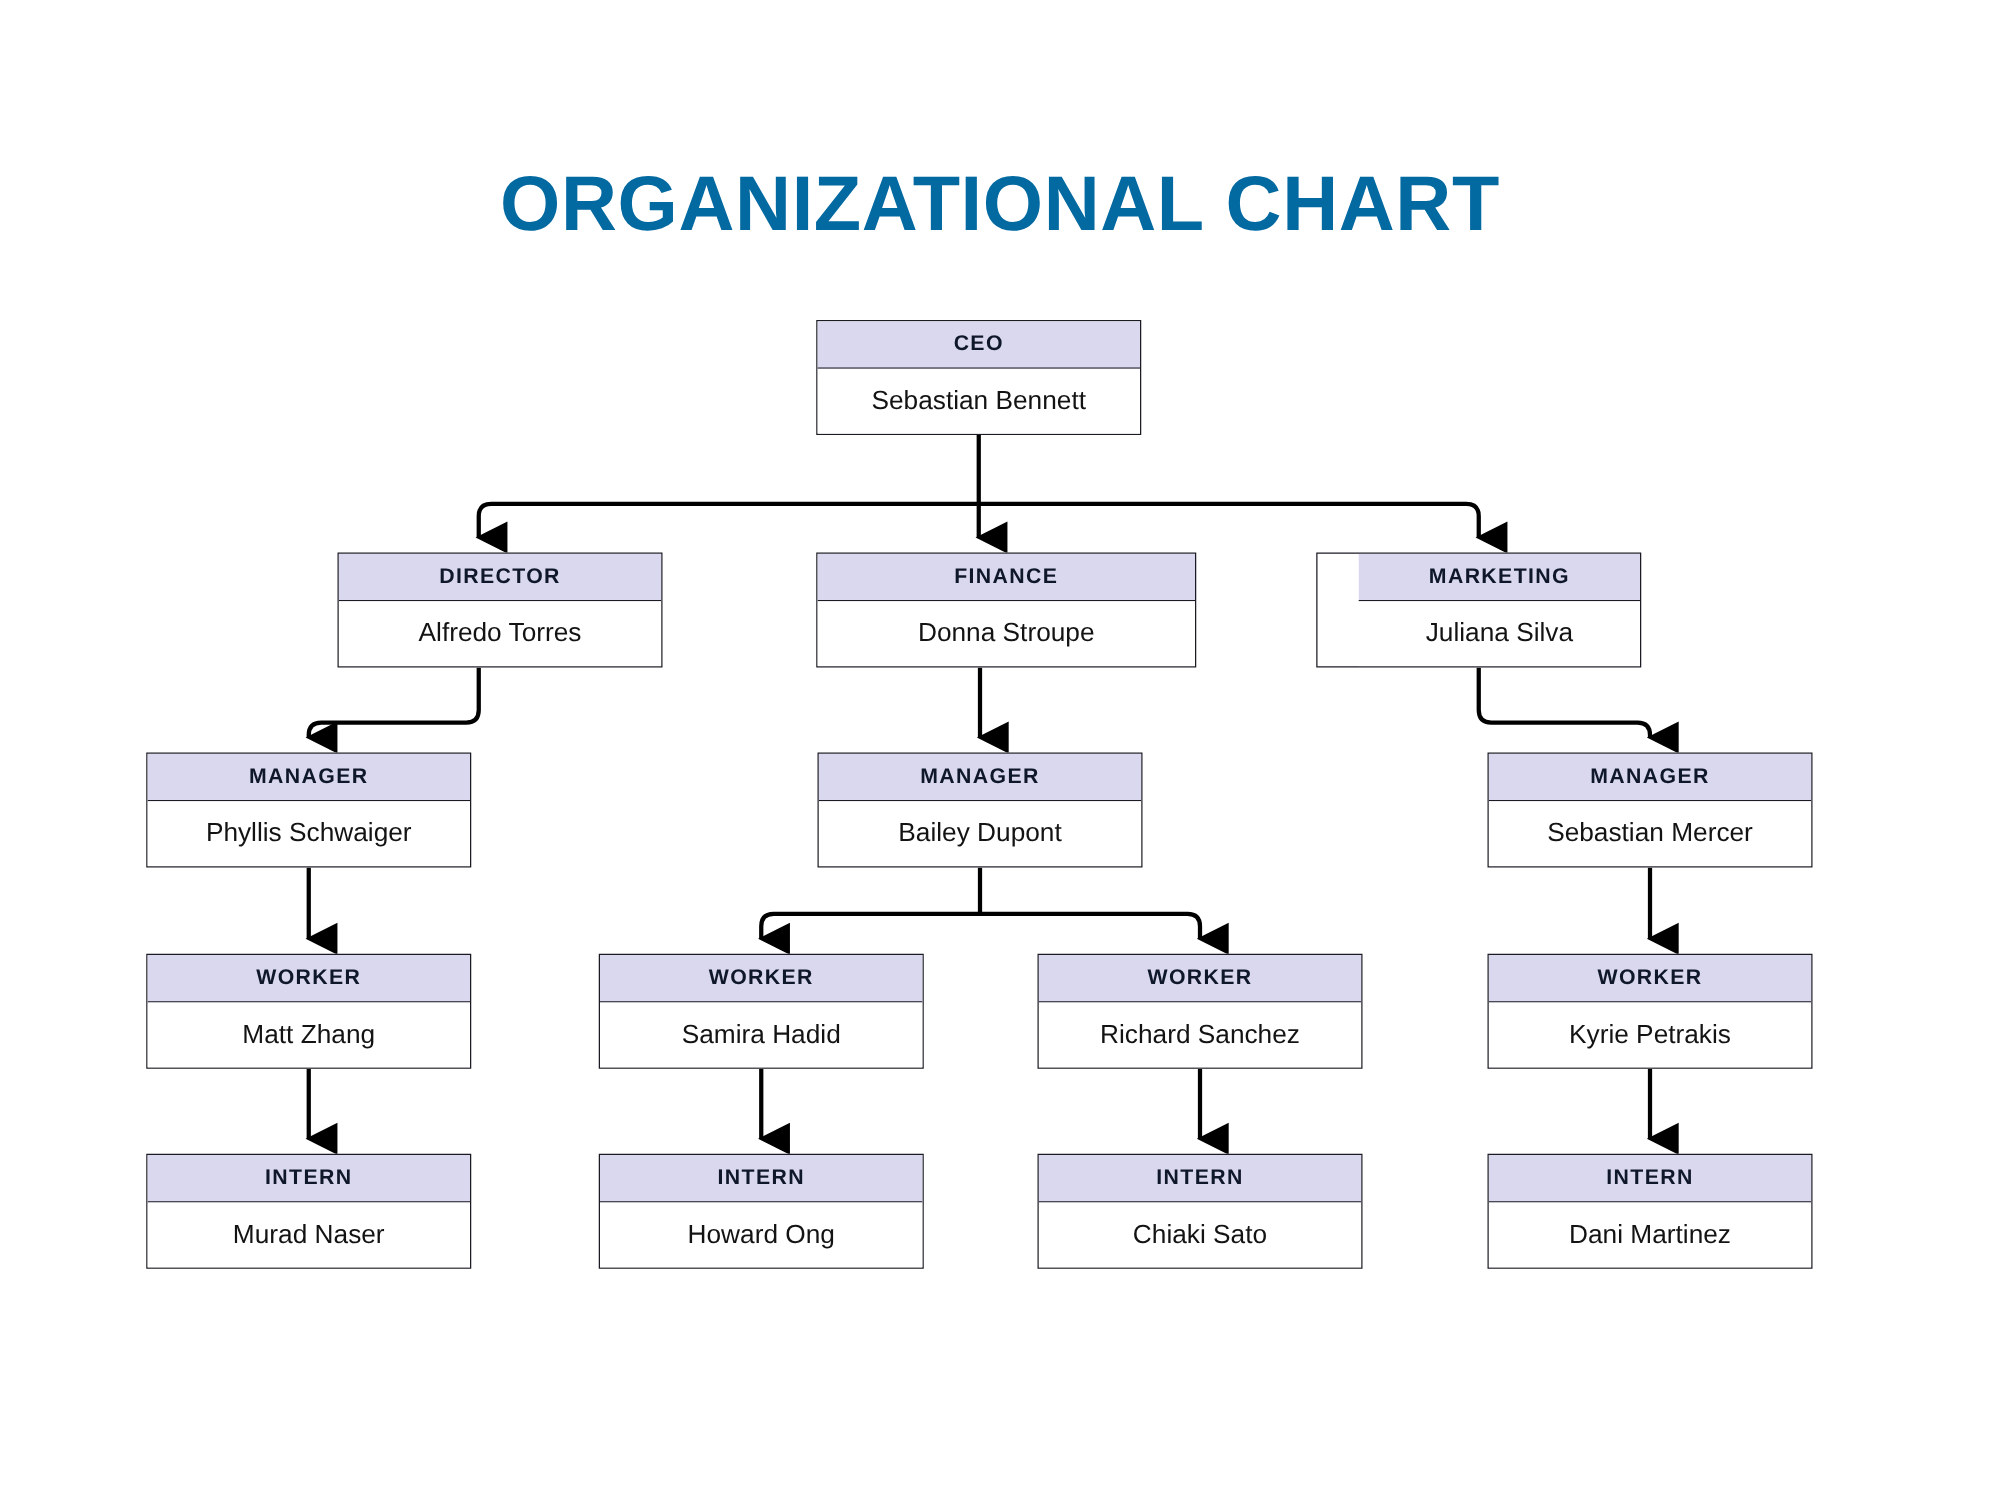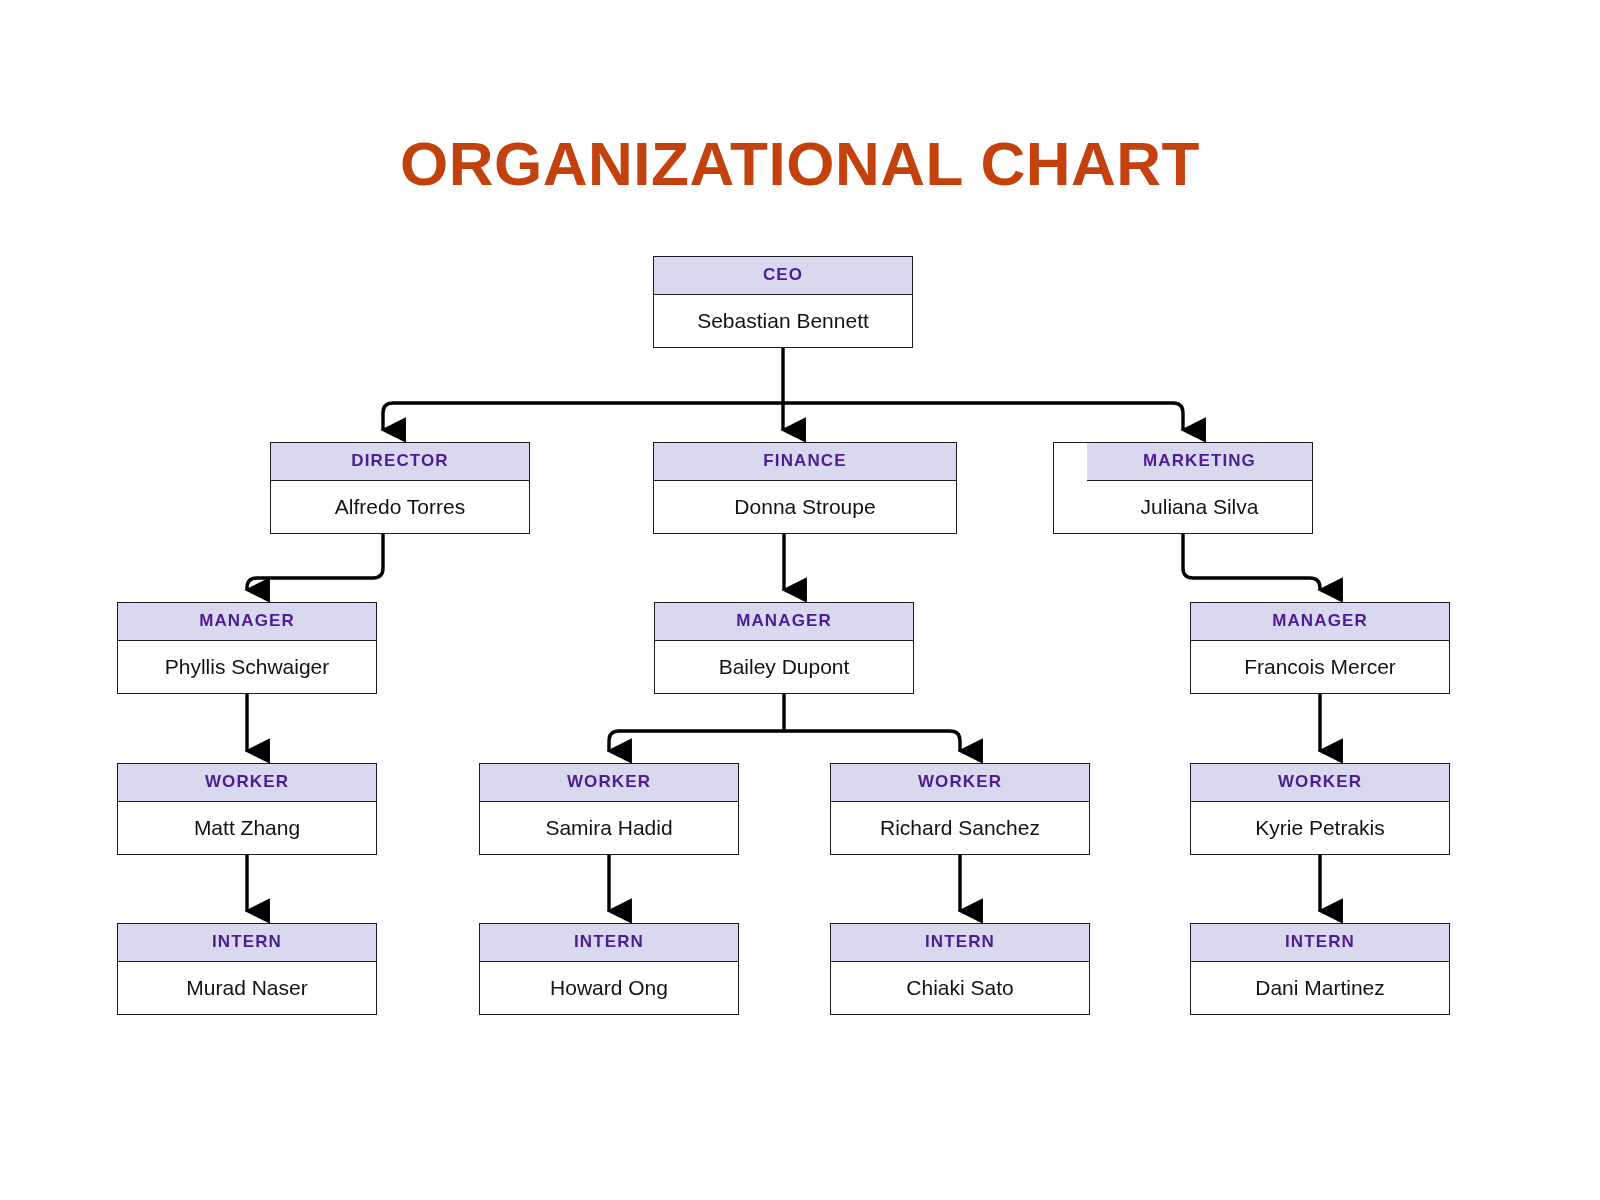--- a/index.html
+++ b/index.html
@@ -21,21 +21,21 @@
   #chart-title {
     position: absolute;
     left: 0;
     top: 131px;
     width: 1600px;
     text-align: center;
     font-size: 62px;
     font-weight: 700;
     letter-spacing: 0.5px;
     line-height: 1.05;
-    color: #c2410c;
+    color: #0369a1;
     white-space: nowrap;
   }
   #connectors {
     position: absolute;
     left: 0;
     top: 0;
     width: 1600px;
     height: 1200px;
     pointer-events: none;
   }
@@ -47,21 +47,21 @@
     overflow: hidden;
   }
   .node-header {
     box-sizing: border-box;
     height: 38px;
     line-height: 36px;
     text-align: center;
     font-size: 17px;
     font-weight: 700;
     letter-spacing: 1.1px;
-    color: #4c1d95;
+    color: #0f172a;
     background: #d9d8ee;
     border-bottom: 1.6px solid #1b1b24;
     white-space: nowrap;
     overflow: hidden;
   }
   .node-body {
     box-sizing: border-box;
     height: 52px;
     line-height: 52px;
     text-align: center;
@@ -138,21 +138,21 @@
       <div class="node" style="left: 117px; top: 602px; width: 260px; height: 92px;">
         <div class="node-header">MANAGER</div>
         <div class="node-body">Phyllis Schwaiger</div>
       </div>
       <div class="node" style="left: 654px; top: 602px; width: 260px; height: 92px;">
         <div class="node-header">MANAGER</div>
         <div class="node-body">Bailey Dupont</div>
       </div>
       <div class="node" style="left: 1190px; top: 602px; width: 260px; height: 92px;">
         <div class="node-header">MANAGER</div>
-        <div class="node-body">Francois Mercer</div>
+        <div class="node-body">Sebastian Mercer</div>
       </div>
       <div class="node" style="left: 117px; top: 763px; width: 260px; height: 92px;">
         <div class="node-header">WORKER</div>
         <div class="node-body">Matt Zhang</div>
       </div>
       <div class="node" style="left: 479px; top: 763px; width: 260px; height: 92px;">
         <div class="node-header">WORKER</div>
         <div class="node-body">Samira Hadid</div>
       </div>
       <div class="node" style="left: 830px; top: 763px; width: 260px; height: 92px;">

